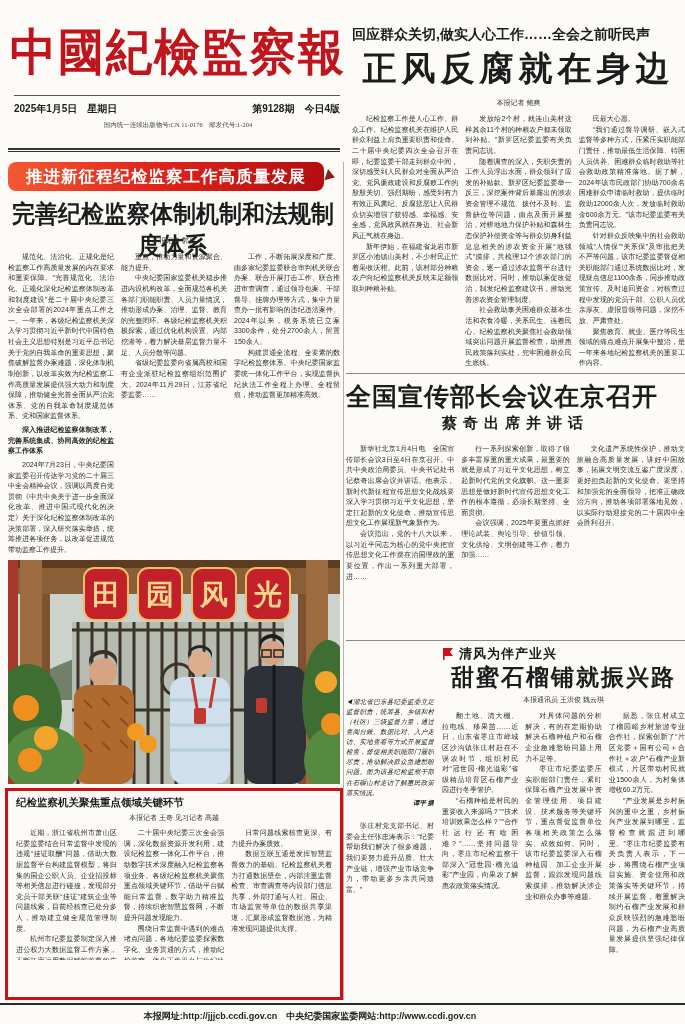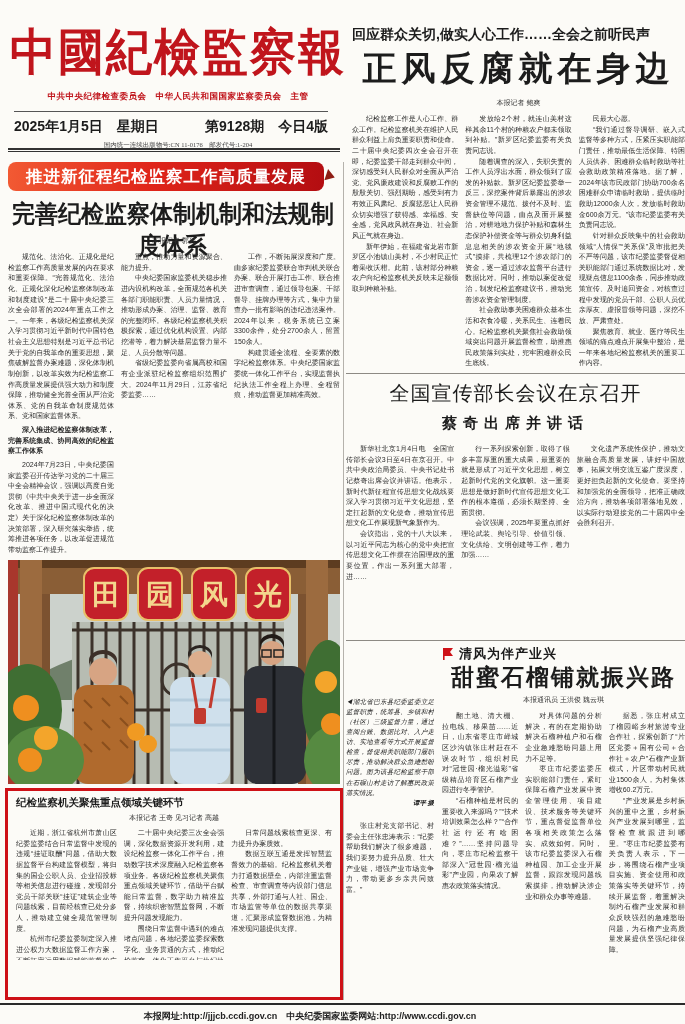--- a/index.html
+++ b/index.html
@@ -5,21 +5,21 @@
   * { margin:0; padding:0; box-sizing:border-box; }
   body { background:#e8e6e0; font-family:"Liberation Sans", sans-serif; }
   .page { position:relative; width:685px; height:1024px; margin:0 auto; background:#fcfbf7; overflow:hidden; color:#1c1c1c; }
 
   
   .masthead { position:absolute; left:8px; top:18px; width:340px; }
   .mast-title { font-family:"Liberation Serif", serif; font-weight:bold; color:#c0151c;
     font-size:46px; letter-spacing:2px; text-align:center; line-height:1.5;
     transform:scaleY(1.08); white-space:nowrap; }
   .mast-super { color:#c0151c; font-size:8.5px; font-weight:bold; text-align:center; margin-top:4px; letter-spacing:0.5px; }
-  .mast-daterow { display:flex; justify-content:space-between; font-size:14px; font-weight:bold; margin:8px 20px 0 6px; border-top:1px solid #555; padding-top:6px; }
+  .mast-daterow { display:flex; justify-content:space-between; font-size:10px; font-weight:bold; margin:8px 8px 0 6px; border-top:1px solid #555; padding-top:6px; }
   .mast-pub { font-size:6.5px; color:#444; text-align:center; margin-top:5px; font-family:"Liberation Serif", serif; }
   .mast-doublerule { position:absolute; left:8px; top:148px; width:332px; border-top:2px solid #333; border-bottom:1px solid #333; height:4px; }
 
   .vrule { position:absolute; left:343px; top:162px; width:1px; height:838px; background:#b5b2ac; }
   .hrule { position:absolute; height:1px; background:#8d8a84; }
 
   
   .kicker { font-weight:bold; }
   .byline { font-size:7px; color:#333; text-align:center; }
   .cols { display:flex; gap:7px; }
@@ -44,22 +44,22 @@
   .main-head { position:absolute; left:6px; top:199px; width:334px; text-align:center;
     font-weight:bold; font-size:23px; letter-spacing:0px; transform:scaleY(1.05); }
   .main-byline { position:absolute; left:8px; top:236px; width:332px; }
   .main-body { position:absolute; left:8px; top:252px; width:332px; height:304px; }
   .inline-subhead { font-weight:bold; text-indent:2em; margin:3px 0; }
 
   
   .photo { position:absolute; left:8px; top:560px; width:332px; height:224px; background:#cdd3cf; overflow:hidden; }
 
   
-  .prop-head { position:absolute; left:346px; top:380px; width:339px; text-align:center;
-    font-family:"Liberation Serif", serif; font-weight:normal; font-size:20px; letter-spacing:1px; }
+  .prop-head { position:absolute; left:346px; top:380px; width:339px; text-align:left;
+    font-family:"Liberation Serif", serif; font-weight:bold; font-size:25px; letter-spacing:1px; }
   .prop-sub { position:absolute; left:346px; top:414px; width:339px; text-align:center;
     font-family:"Liberation Serif", serif; font-weight:bold; font-size:15px; letter-spacing:6px; }
   .prop-body { position:absolute; left:346px; top:444px; width:339px; height:192px; }
 
   
   .shiliu { position:absolute; left:346px; top:645px; width:339px; height:352px; }
   .sl-sectionhead { position:absolute; left:96px; top:0; font-weight:bold; font-size:13px; letter-spacing:1px; display:flex; align-items:center; gap:5px; }
   .sl-flag { width:12px; height:12px; display:inline-block; }
   .sl-head { position:absolute; left:96px; top:17px; width:243px; text-align:center;
     font-family:"Liberation Serif", serif; font-weight:bold; font-size:23px; letter-spacing:2px; }
@@ -83,21 +83,20 @@
   .footer-rule { position:absolute; left:0; top:1003px; width:685px; height:2px; background:#2a2a2a; }
   .footer { position:absolute; left:0; top:1010px; width:620px; text-align:center; font-size:9px; font-weight:bold; color:#222; }
 </style>
 </head>
 <body>
 
 <div class="page">
 
   <div class="masthead">
     <div class="mast-title">中國紀檢監察報</div>
-    <div class="mast-super">中共中央纪律检查委员会　中华人民共和国国家监察委员会　主管</div>
     <div class="mast-daterow">
       <span>2025年1月5日　星期日</span>
       <span>第9128期　今日4版</span>
     </div>
     <div class="mast-pub">国内统一连续出版物号:CN 11-0176　邮发代号:1-204</div>
   </div>
   <div class="mast-doublerule"></div>
   <div class="vrule"></div>
 
   <div class="lead-kicker kicker">回应群众关切,做实人心工作……全会之前听民声</div>

